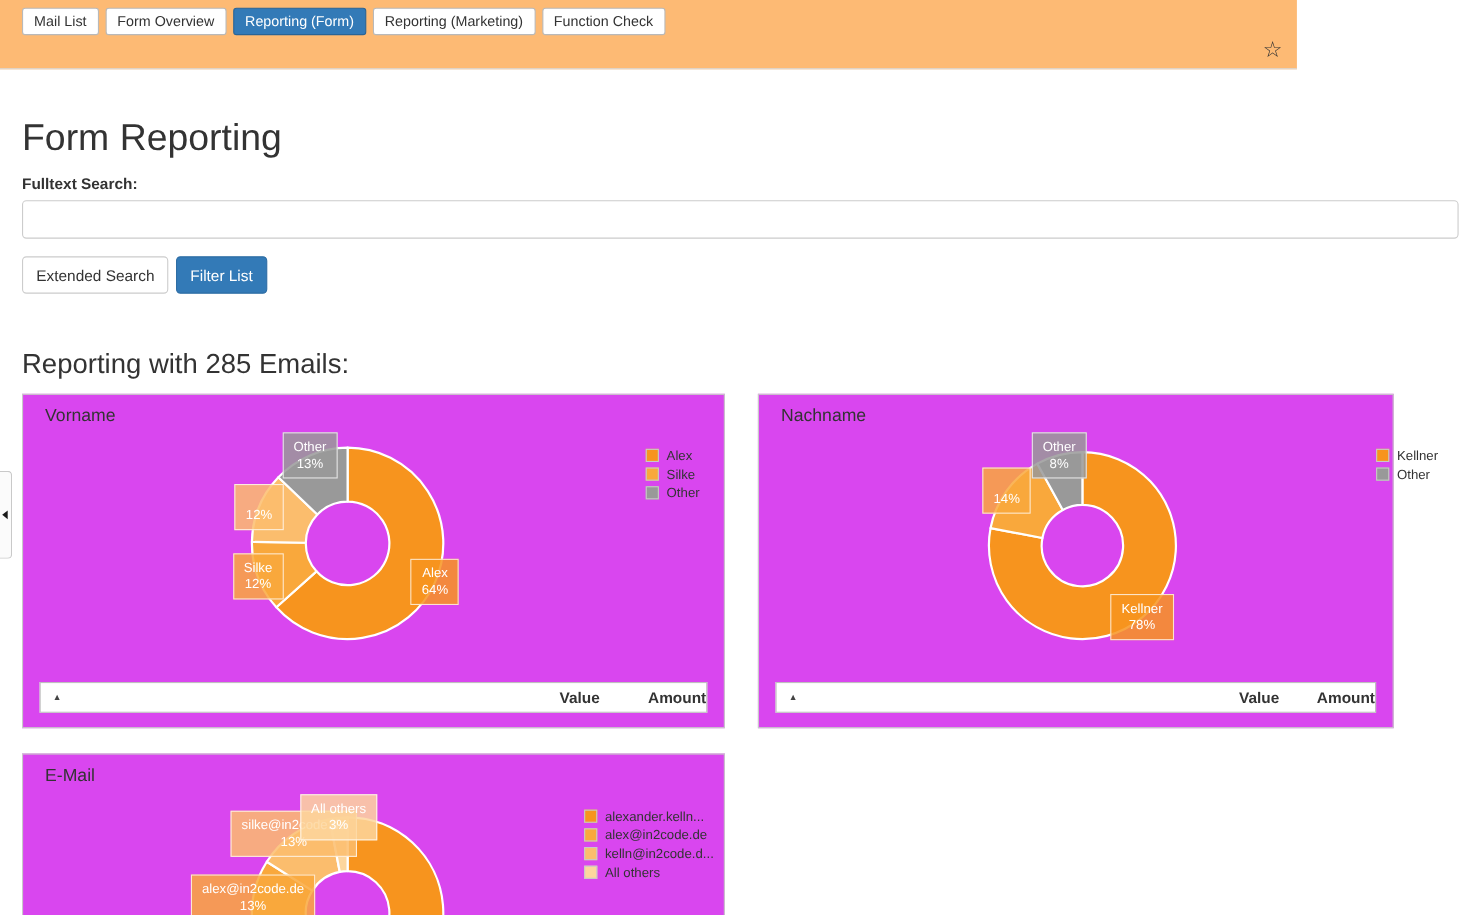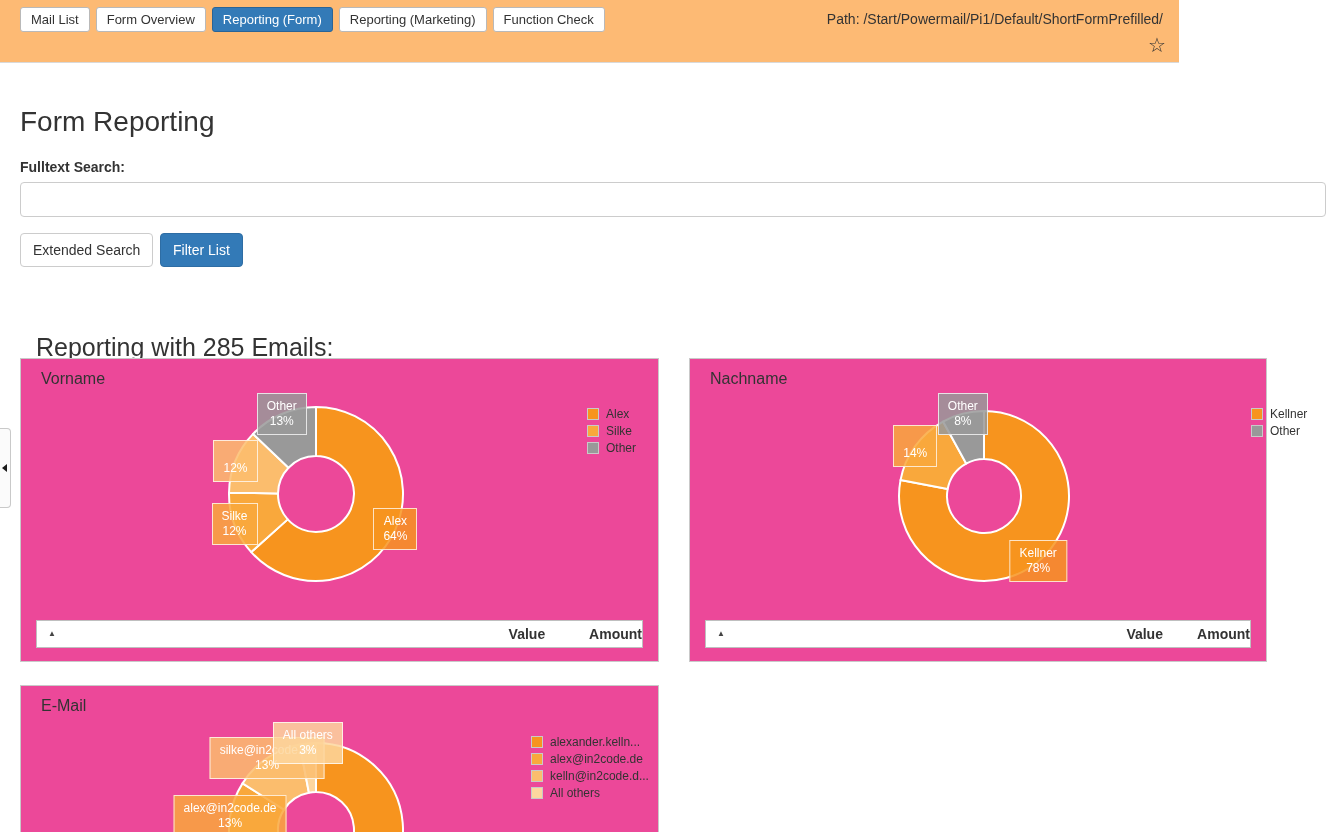--- a/index.html
+++ b/index.html
@@ -18,37 +18,37 @@
   .tab {
     font-family:"Liberation Sans", sans-serif;
     font-size:13px; line-height:15px; padding:4px 10px; color:#333;
     background:#ffffff; border:1px solid #b9b9b9; border-radius:3px; cursor:pointer;
   }
   .tab.active { background:#337ab7; border-color:#2a6496; color:#fff; }
   .path { position:absolute; right:16px; top:11px; font-size:14px; color:#333; }
   .star { position:absolute; right:13px; top:33px; font-size:20px; color:#333; cursor:pointer; }
 
   
-  h1.page-title { position:absolute; left:20px; top:106px; margin:0; font-size:28px; font-weight:400; color:#333; }
+  h1.page-title { position:absolute; left:20px; top:106px; margin:0; font-size:34px; font-weight:400; color:#333; }
   .search-label { position:absolute; left:20px; top:159px; font-size:14px; font-weight:bold; color:#333; }
   input.search {
     position:absolute; left:20px; top:182px; width:1306px; height:35px;
     border:1px solid #cccccc; border-radius:4px; padding:0 12px; font-size:14px;
     font-family:"Liberation Sans", sans-serif; color:#333; background:#fff;
   }
   .btn {
     position:absolute; top:233px; height:34px; padding:6px 12px; font-size:14px;
     font-family:"Liberation Sans", sans-serif; border-radius:4px; cursor:pointer;
   }
   .btn-default { left:20px; background:#ffffff; border:1px solid #cccccc; color:#333; }
   .btn-primary { left:160px; background:#337ab7; border:1px solid #2e6da4; color:#ffffff; }
-  h2.section-heading { position:absolute; left:20px; top:317px; margin:16px; font-size:25px; font-weight:400; color:#333; }
-
-  
-  .panel { position:absolute; background:#ec4899; border:1px solid #c9c9c9; }
+  h2.section-heading { position:absolute; left:20px; top:317px; margin:0; font-size:25px; font-weight:400; color:#333; }
+
+  
+  .panel { position:absolute; background:#d946ef; border:1px solid #c9c9c9; }
   #panel-0 { left:20px;  top:358px; width:639px; height:304px; }
   #panel-1 { left:689px; top:358px; width:578px; height:304px; }
   #panel-2 { left:20px;  top:685px; width:639px; height:304px; }
   .panel-title { position:absolute; left:20px; top:11px; margin:0; font-size:16px; font-weight:400; color:#333; }
   .chart-area { position:absolute; left:0; top:0; width:100%; height:100%; }
   .chart-area svg { position:absolute; left:0; top:0; }
 
   .slice-label {
     position:absolute; transform:translate(-50%,-50%);
     color:#ffffff; font-size:12px; line-height:15px; text-align:center;
@@ -83,21 +83,20 @@
 <body>
 
 <div class="topbar">
   <div class="tabs">
       <button class="tab">Mail List</button>
       <button class="tab">Form Overview</button>
       <button class="tab active">Reporting (Form)</button>
       <button class="tab">Reporting (Marketing)</button>
       <button class="tab">Function Check</button>
     </div>
-  <div class="path">Path: /Start/Powermail/Pi1/Default/ShortFormPrefilled/</div>
   <div class="star">☆</div>
 </div>
 
 <h1 class="page-title">Form Reporting</h1>
 
 <div class="search-label">Fulltext Search:</div>
 <input class="search" type="text" value="" style="">
 
 <button class="btn btn-default">Extended Search</button>
 <button class="btn btn-primary">Filter List</button>

